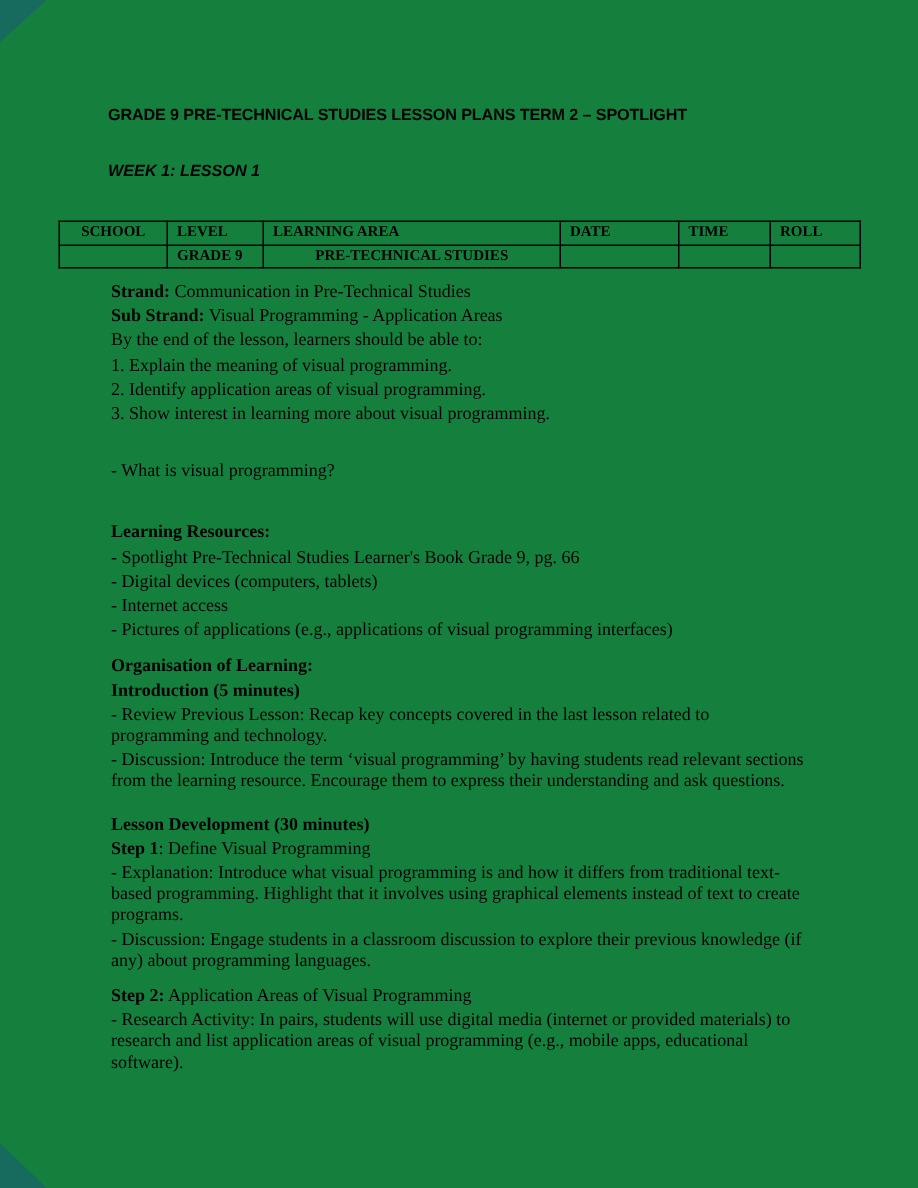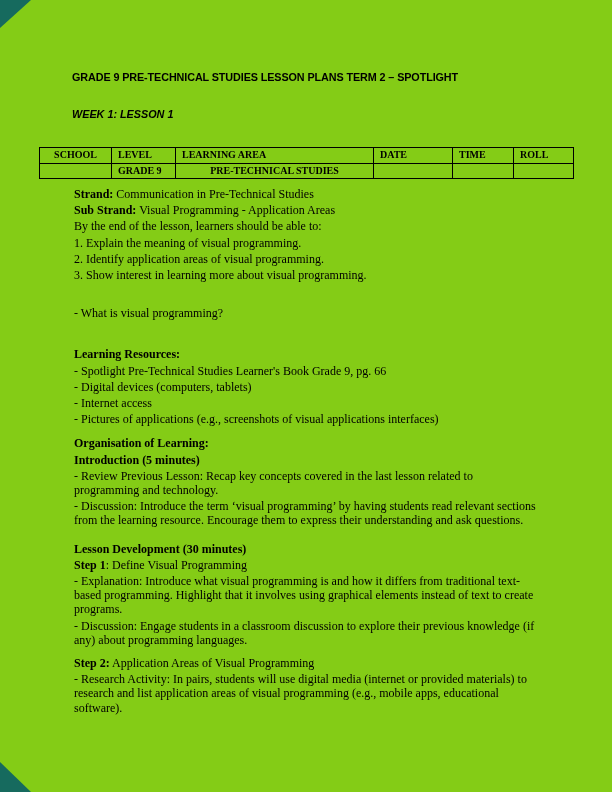--- a/index.html
+++ b/index.html
@@ -1,20 +1,20 @@
 <!DOCTYPE html>
 <html><head>
 <meta charset="utf-8">
 <style>
   html, body { margin: 0; padding: 0; background: #ffffff; }
   .page {
     position: relative;
     width: 612px;
     height: 792px;
-    background: #84cc16;
+    background: #15803d;
     overflow: hidden;
     box-sizing: border-box;
     padding-top: 71px;
     font-family: "Liberation Serif", serif;
     color: #000000;
   }
   
   .tri {
     position: absolute;
     left: 0;
@@ -131,21 +131,21 @@
         <p class="line">3. Show interest in learning more about visual programming.</p>
       </div>
       <div class="section" style="margin-top: 24px;">
         <p class="line">- What is visual programming?</p>
       </div>
       <div class="section" style="margin-top: 27px;">
         <p class="line"><strong>Learning Resources:</strong></p>
         <p class="line">- Spotlight Pre-Technical Studies Learner's Book Grade 9, pg. 66</p>
         <p class="line">- Digital devices (computers, tablets)</p>
         <p class="line">- Internet access</p>
-        <p class="line">- Pictures of applications (e.g., screenshots of visual applications interfaces)</p>
+        <p class="line">- Pictures of applications (e.g., applications of visual programming interfaces)</p>
       </div>
       <div class="section" style="margin-top: 10px;">
         <p class="line"><strong>Organisation of Learning:</strong></p>
         <p class="line"><strong>Introduction (5 minutes)</strong></p>
         <p class="line">- Review Previous Lesson: Recap key concepts covered in the last lesson related to programming and technology.</p>
         <p class="line">- Discussion: Introduce the term ‘visual programming’ by having students read relevant sections from the learning resource. Encourage them to express their understanding and ask questions.</p>
       </div>
       <div class="section" style="margin-top: 14px;">
         <p class="line"><strong>Lesson Development (30 minutes)</strong></p>
         <p class="line"><strong>Step 1</strong>: Define Visual Programming</p>

